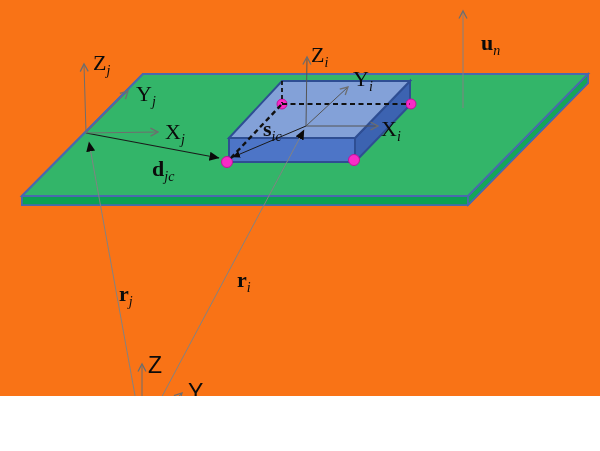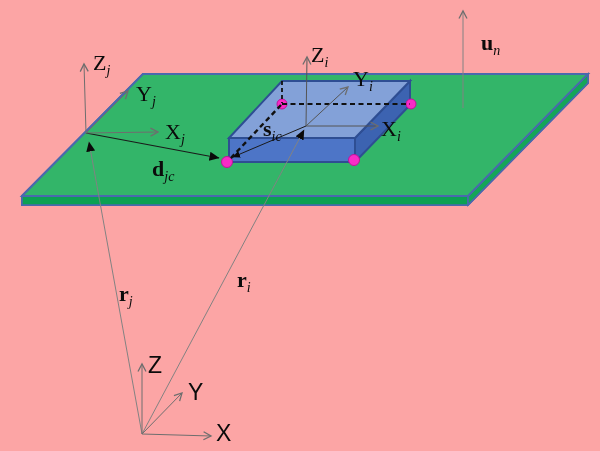--- a/index.html
+++ b/index.html
@@ -1,17 +1,17 @@
 <!DOCTYPE html>
 <html><head>
 <meta charset="utf-8">
 <style>
   html, body { margin: 0; padding: 0; background: #ffffff; }
   .stage {
-    width: 600px; height: 451px; position: relative; background: #fca5a5;
+    width: 600px; height: 396px; position: relative; background: #f97316;
     font-family: "Liberation Serif", serif;
   }
   svg text {
     font-family: "Liberation Serif", serif;
     font-size: 22px;
     fill: #0b0b0b;
   }
   svg text.vec { font-weight: bold; }
   svg text.sans { font-family: "Liberation Sans", sans-serif; font-size: 23px; }
   svg tspan.sub { font-size: 14px; font-style: italic; font-weight: normal; }

